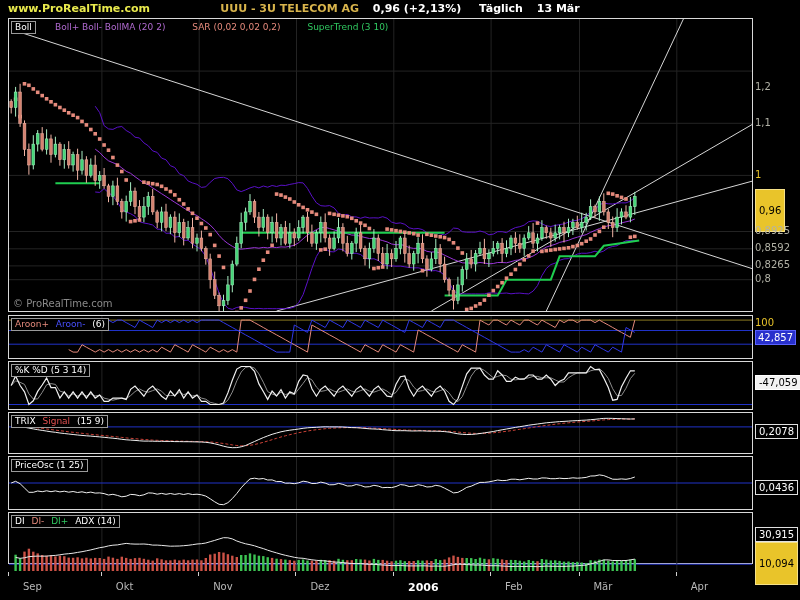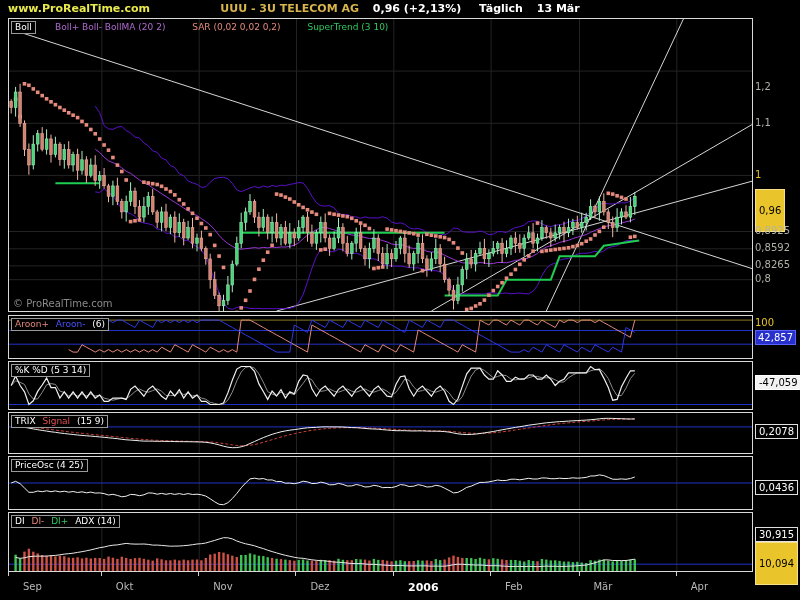--- a/index.html
+++ b/index.html
@@ -576,24 +576,24 @@
         <line x1="92.9" y1="0.0" x2="92.9" y2="52.0" stroke="#232323" stroke-width="1"></line>
         <line x1="190.2" y1="0.0" x2="190.2" y2="52.0" stroke="#232323" stroke-width="1"></line>
         <line x1="287.5" y1="0.0" x2="287.5" y2="52.0" stroke="#232323" stroke-width="1"></line>
         <line x1="384.8" y1="0.0" x2="384.8" y2="52.0" stroke="#232323" stroke-width="1"></line>
         <line x1="482.1" y1="0.0" x2="482.1" y2="52.0" stroke="#232323" stroke-width="1"></line>
         <line x1="570.5" y1="0.0" x2="570.5" y2="52.0" stroke="#232323" stroke-width="1"></line>
         <line x1="667.8" y1="0.0" x2="667.8" y2="52.0" stroke="#232323" stroke-width="1"></line>
         <line x1="0.0" y1="26.0" x2="743.0" y2="26.0" stroke="#2032c8" stroke-width="1"></line>
         <path d="M2.2 26.0L6.6 24.3L11.1 26.7L15.5 31.0L19.9 35.3L24.3 35.3L28.7 34.0L33.2 34.7L37.6 33.8L42.0 34.7L46.4 33.9L50.9 34.9L55.3 34.2L59.7 35.2L64.1 34.5L68.6 35.5L73.0 34.8L77.4 35.8L81.8 35.1L86.2 36.1L90.7 35.9L95.1 36.6L99.5 38.0L103.9 37.3L108.4 38.4L112.8 39.8L117.2 39.2L121.6 37.4L126.0 37.7L130.5 38.7L134.9 37.8L139.3 35.9L143.7 36.1L148.2 37.2L152.6 36.4L157.0 37.3L161.4 36.5L165.8 37.4L170.3 36.6L174.7 37.5L179.1 36.6L183.5 37.5L188.0 37.2L192.4 37.8L196.8 39.1L201.2 41.8L205.7 44.8L210.1 47.3L214.5 47.7L218.9 45.7L223.3 41.6L227.8 36.5L232.2 30.8L236.6 26.0L241.0 21.9L245.5 21.2L249.9 22.0L254.3 21.5L258.7 23.0L263.1 22.9L267.6 24.6L272.0 24.5L276.4 26.2L280.8 26.1L285.3 26.7L289.7 25.8L294.1 24.2L298.5 24.9L302.9 26.5L307.4 26.4L311.8 25.1L316.2 26.1L320.6 27.8L325.1 27.7L329.5 26.4L333.9 27.4L338.3 29.0L342.8 28.9L347.2 27.5L351.6 28.4L356.0 30.0L360.4 29.7L364.9 28.3L369.3 29.1L373.7 30.7L378.1 30.4L382.6 30.6L387.0 29.5L391.4 27.6L395.8 28.1L400.2 29.5L404.7 29.2L409.1 27.7L413.5 28.5L417.9 30.0L422.4 29.7L426.8 28.3L431.2 29.1L435.6 31.2L440.1 33.5L444.5 35.9L448.9 35.4L453.3 33.1L457.7 30.4L462.2 29.2L466.6 27.2L471.0 25.4L475.4 25.4L479.9 24.9L484.3 24.0L488.7 23.0L493.1 23.6L497.5 23.4L502.0 22.2L506.4 22.2L510.8 22.8L515.2 22.1L519.7 21.3L524.1 22.0L528.5 22.0L532.9 20.9L537.3 21.0L541.8 21.7L546.2 21.7L550.6 21.2L555.0 21.6L559.5 21.4L563.9 20.8L568.3 21.2L572.7 20.9L577.2 20.4L581.6 19.0L586.0 18.9L590.4 17.9L594.8 18.6L599.3 20.4L603.7 22.2L608.1 22.3L612.5 21.9L617.0 22.3L621.4 21.5L625.8 20.0" fill="none" stroke="#f0f0f0" stroke-width="1"></path>
       </svg>
-  <div class="plabel"><span class="c-white">PriceOsc (4 25)</span></div>
+  <div class="plabel"><span class="c-white">PriceOsc (1 25)</span></div>
 </div>
 
-<div class="panel" style="top:512px;height:60px">
+<div class="panel" style="top:512px;height:52px">
   <svg id="svg-dmi" width="743" height="58">
         <line x1="92.9" y1="0.0" x2="92.9" y2="58.0" stroke="#232323" stroke-width="1"></line>
         <line x1="190.2" y1="0.0" x2="190.2" y2="58.0" stroke="#232323" stroke-width="1"></line>
         <line x1="287.5" y1="0.0" x2="287.5" y2="58.0" stroke="#232323" stroke-width="1"></line>
         <line x1="384.8" y1="0.0" x2="384.8" y2="58.0" stroke="#232323" stroke-width="1"></line>
         <line x1="482.1" y1="0.0" x2="482.1" y2="58.0" stroke="#232323" stroke-width="1"></line>
         <line x1="570.5" y1="0.0" x2="570.5" y2="58.0" stroke="#232323" stroke-width="1"></line>
         <line x1="667.8" y1="0.0" x2="667.8" y2="58.0" stroke="#232323" stroke-width="1"></line>
         <line x1="0.0" y1="51.2" x2="743.0" y2="51.2" stroke="#2032c8" stroke-width="1"></line>
         <rect x="5.4" y="41.7" width="2.4" height="16.3" fill="#3cc353"></rect>

